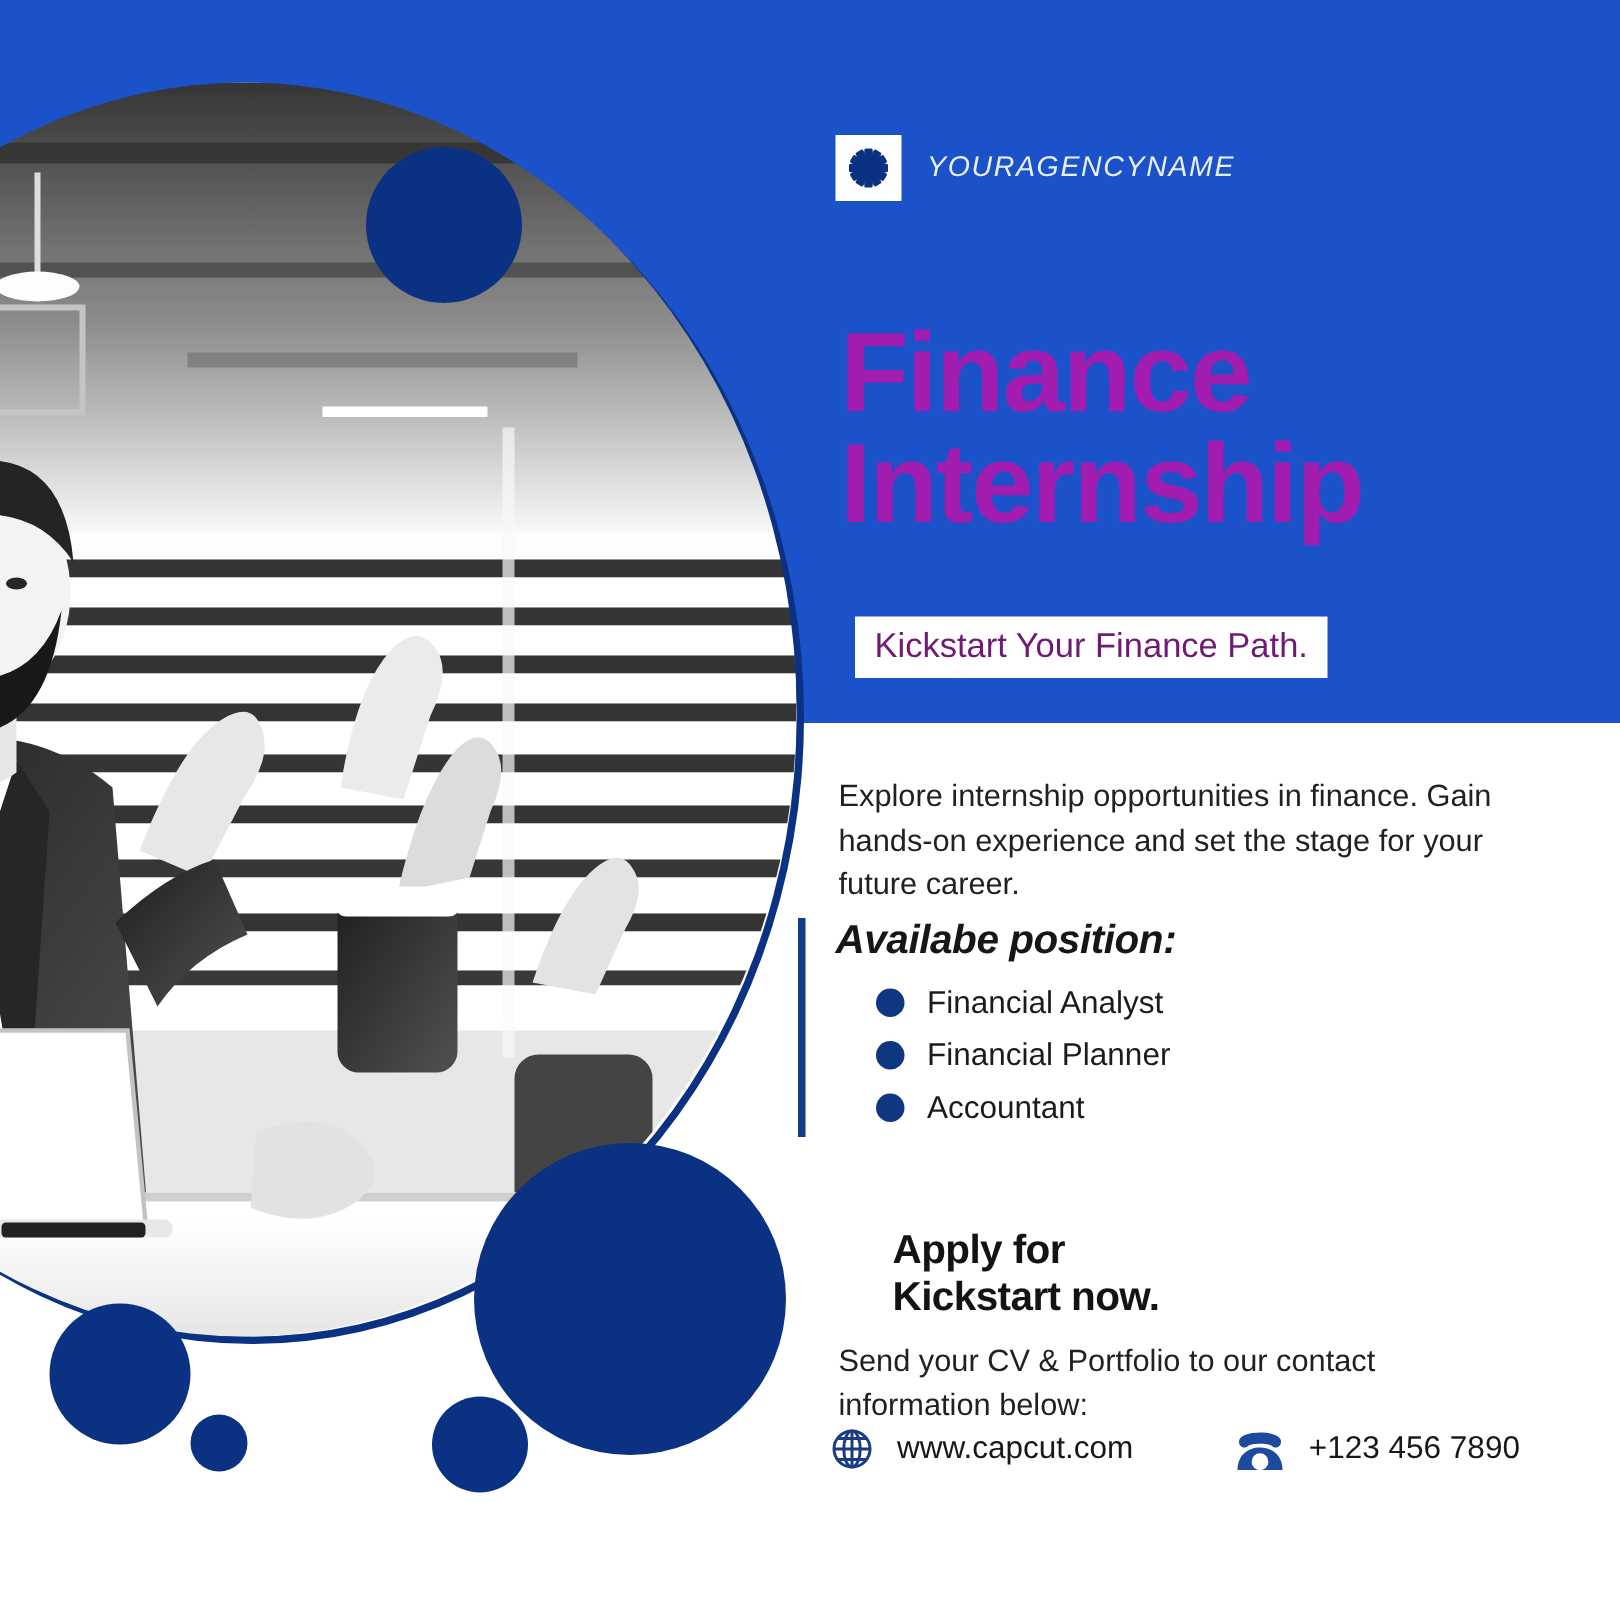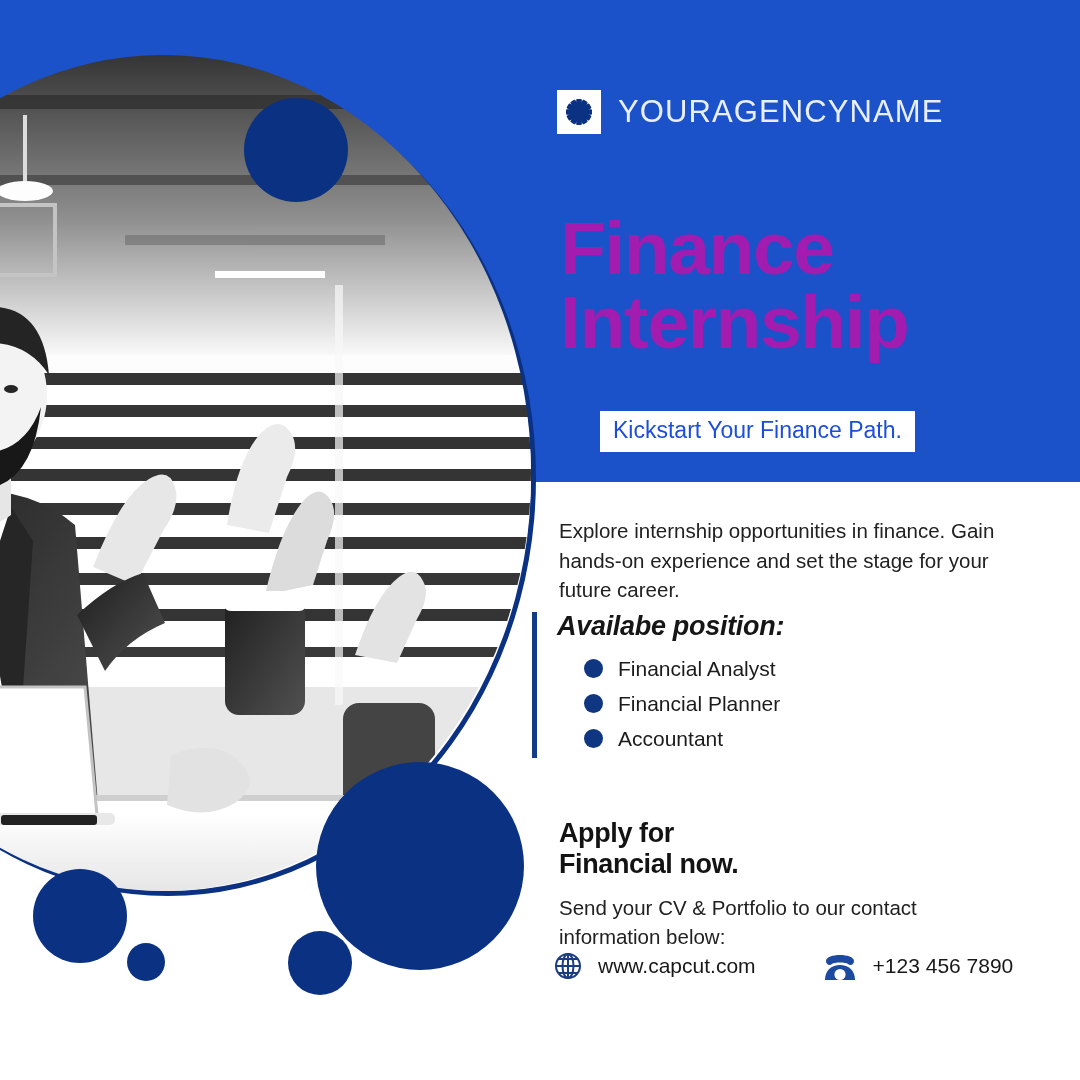--- a/index.html
+++ b/index.html
@@ -98,21 +98,22 @@
   .brand-mark {
     width: 44px;
     height: 44px;
     background: #ffffff;
     display: flex;
     align-items: center;
     justify-content: center;
   }
   .brand-mark svg { display: block; }
   .brand-name {
-    font-size: 31px;
+    font-size: 19px;
+    font-style: italic;
     letter-spacing: 1.1px;
     color: #e9eefb;
     font-weight: 400;
     white-space: nowrap;
   }
 
   
   .headline {
     position: absolute;
     left: 560px;
@@ -126,26 +127,25 @@
     z-index: 8;
   }
   .headline .l1 { display: block; }
   .headline .l2 { display: block; }
 
   .tagline {
     position: absolute;
     left: 570px;
     top: 411px;
     background: #ffffff;
-    color: #1d4ed8;
+    color: #701a75;
     font-size: 23px;
     padding: 6px 13px 8px 13px;
     z-index: 8;
     white-space: nowrap;
-    margin-left: 30px;
   }
 
   
   .intro {
     position: absolute;
     left: 559px;
     top: 516px;
     width: 470px;
     font-size: 20.5px;
     line-height: 1.44;
@@ -203,20 +203,21 @@
     top: 818px;
     width: 440px;
     z-index: 8;
   }
   .apply-title {
     font-size: 27px;
     font-weight: bold;
     line-height: 1.14;
     color: #131313;
     letter-spacing: -0.4px;
+    margin-left: 36px;
   }
   .apply-sub {
     margin-top: 13px;
     font-size: 20.5px;
     line-height: 1.42;
     color: #212121;
   }
 
   
   .contacts {
@@ -410,21 +411,21 @@
       <li>
         <span class="bullet"></span>
         <span>Accountant</span>
       </li>
     </ul>
   </div>
 
   <div class="apply">
     <div class="apply-title">
       <span>Apply for</span><br>
-      <span>Financial now.</span>
+      <span>Kickstart now.</span>
     </div>
     <div class="apply-sub">Send your CV &amp; Portfolio to our contact information below:</div>
   </div>
 
   <div class="contacts">
     <div class="contact-item c-web">
       <span class="ico">
         <svg width="30" height="30" viewBox="0 0 30 30" xmlns="http://www.w3.org/2000/svg">
           <g fill="none" stroke="#1B3C82" stroke-width="2">
             <circle cx="15" cy="15" r="12"></circle>

